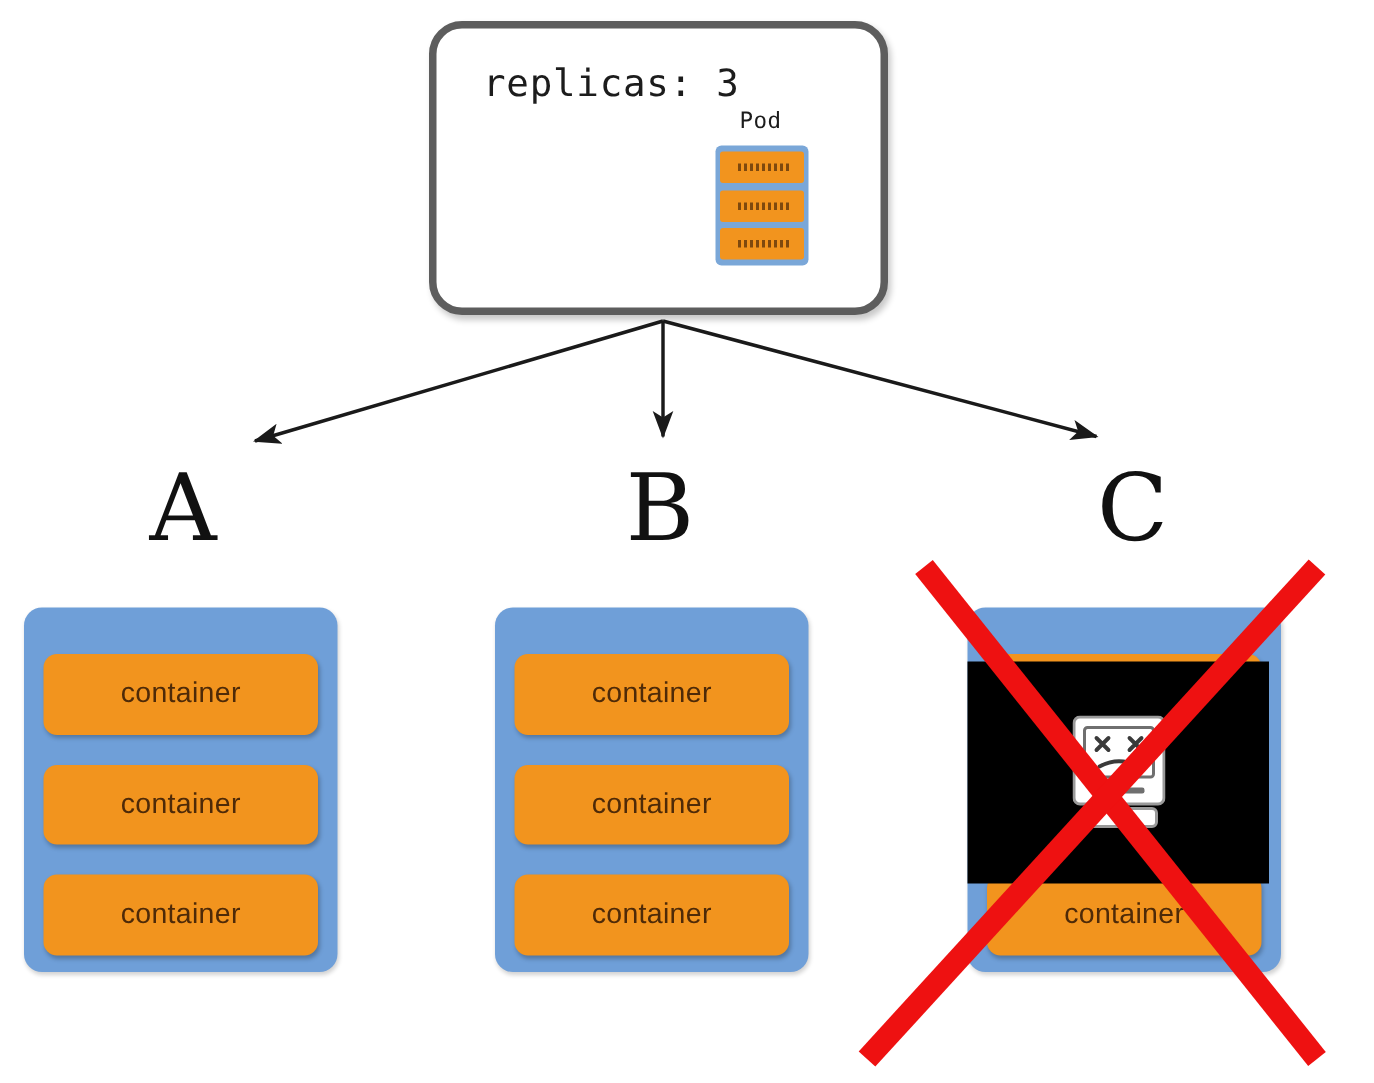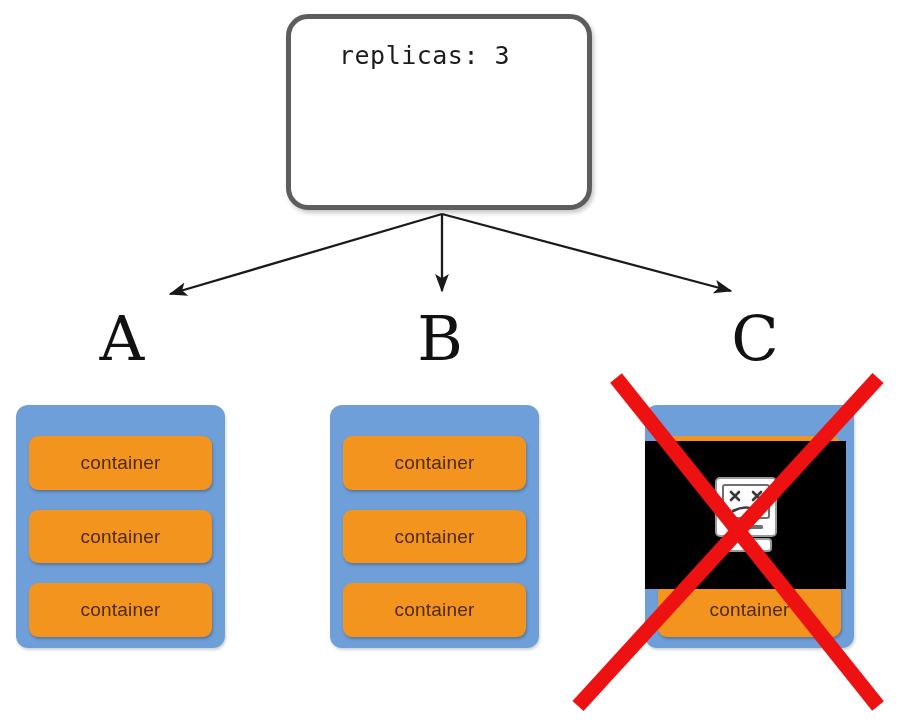--- a/index.html
+++ b/index.html
@@ -30,21 +30,21 @@
     box-shadow: 2px 3px 4px rgba(0,0,0,0.22);
   }
   .spec-line {
     position: absolute;
     font-family: "DejaVu Sans Mono", "Liberation Mono", monospace;
     font-size: 25px;
     color: #1c1c1c;
     letter-spacing: 0.5px;
     white-space: nowrap;
   }
-  #spec-replicas { left: 48px; top: 22px; }
+  #spec-replicas { left: 31px; top: 22px; }
   #spec-template { left: 38px; top: 62px; }
 
   
   #mini-pod-wrap {
     position: absolute;
     left: 176px;
     top: 52px;
     width: 80px;
     height: 130px;
   }
@@ -178,20 +178,28 @@
   }
 </style>
 </head>
 <body>
 
 <div id="spec-box">
 
   <div class="spec-line" id="spec-replicas">replicas: 3</div>
 
 
+  <div id="mini-pod-wrap">
+    <div id="mini-pod-label">Pod</div>
+    <div id="mini-pod-body">
+      <div class="mini-container"></div>
+      <div class="mini-container"></div>
+      <div class="mini-container"></div>
+    </div>
+  </div>
 </div>
 
 <svg id="arrows-layer" viewBox="0 0 916 722" xmlns="http://www.w3.org/2000/svg">
   <defs>
     <marker id="arrowhead" markerWidth="9" markerHeight="9" refX="7.4" refY="3.2" orient="auto" markerUnits="strokeWidth">
       <path d="M0,0.2 L8,3.2 L0,6.2 L1.9,3.2 Z" fill="#1a1a1a"></path>
     </marker>
   </defs>
   <line x1="442" y1="214" x2="170" y2="294" stroke="#1a1a1a" stroke-width="2.3" marker-end="url(#arrowhead)"></line>
   <line x1="442" y1="214" x2="442" y2="291" stroke="#1a1a1a" stroke-width="2.3" marker-end="url(#arrowhead)"></line>

